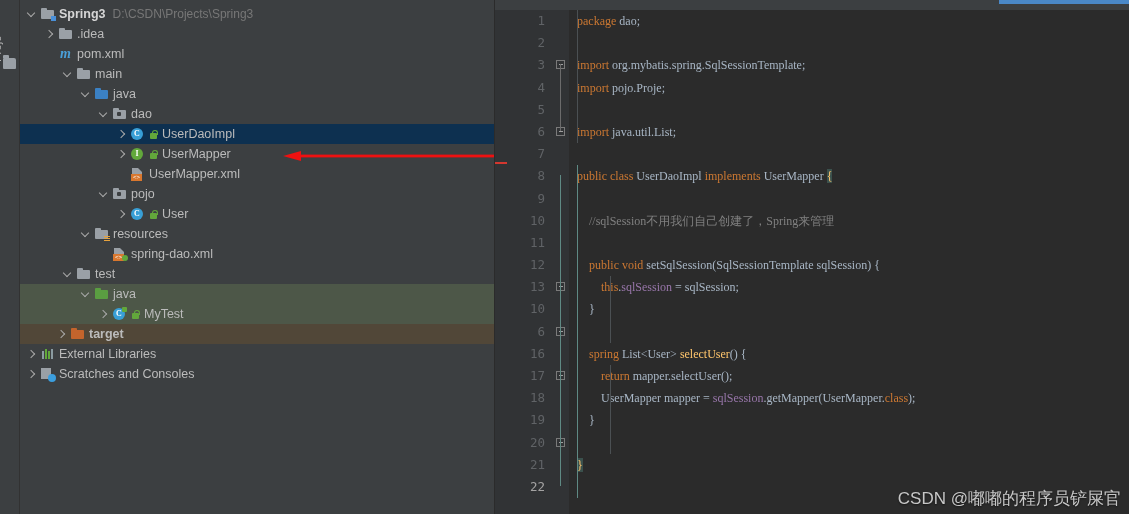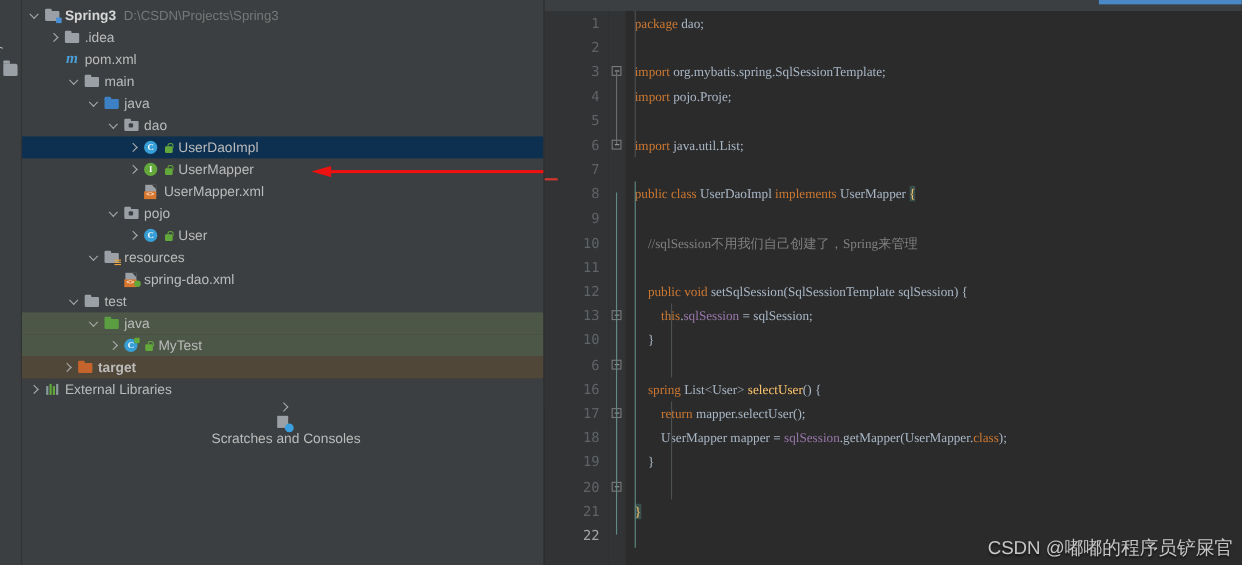--- a/index.html
+++ b/index.html
@@ -533,21 +533,21 @@
         <div class="row" style="padding-left: 6px;">
           <span class="arrow collapsed"></span>
           <span class="ico libs">
             <i></i>
             <i></i>
             <i></i>
             <i></i>
           </span>
           <span class="label">External Libraries</span>
         </div>
-        <div class="row" style="padding-left: 6px; flex-direction: column;">
+        <div class="row" style="padding-left: 6px;">
           <span class="arrow collapsed"></span>
           <span class="ico scratch">
             <span class="pg"></span>
             <span class="clock"></span>
           </span>
           <span class="label">Scratches and Consoles</span>
         </div>
       </div>
 
     <svg class="annot-arrow" viewBox="0 0 236 10" preserveAspectRatio="none">

